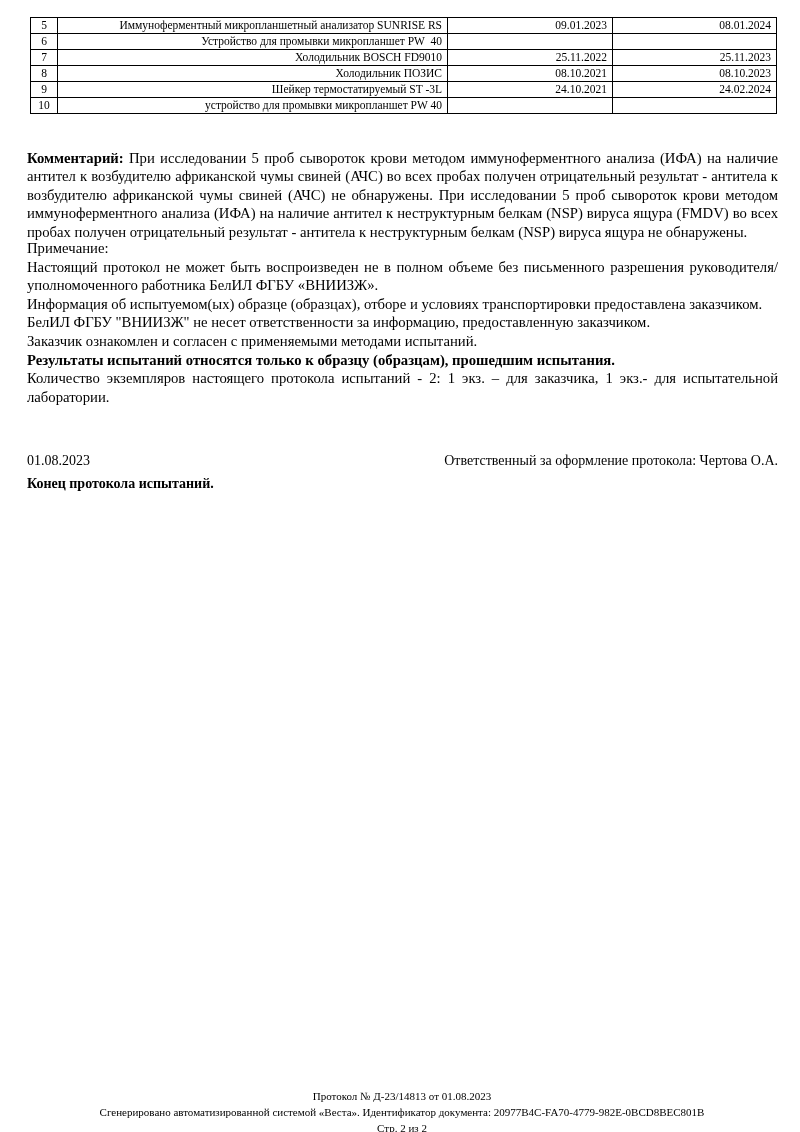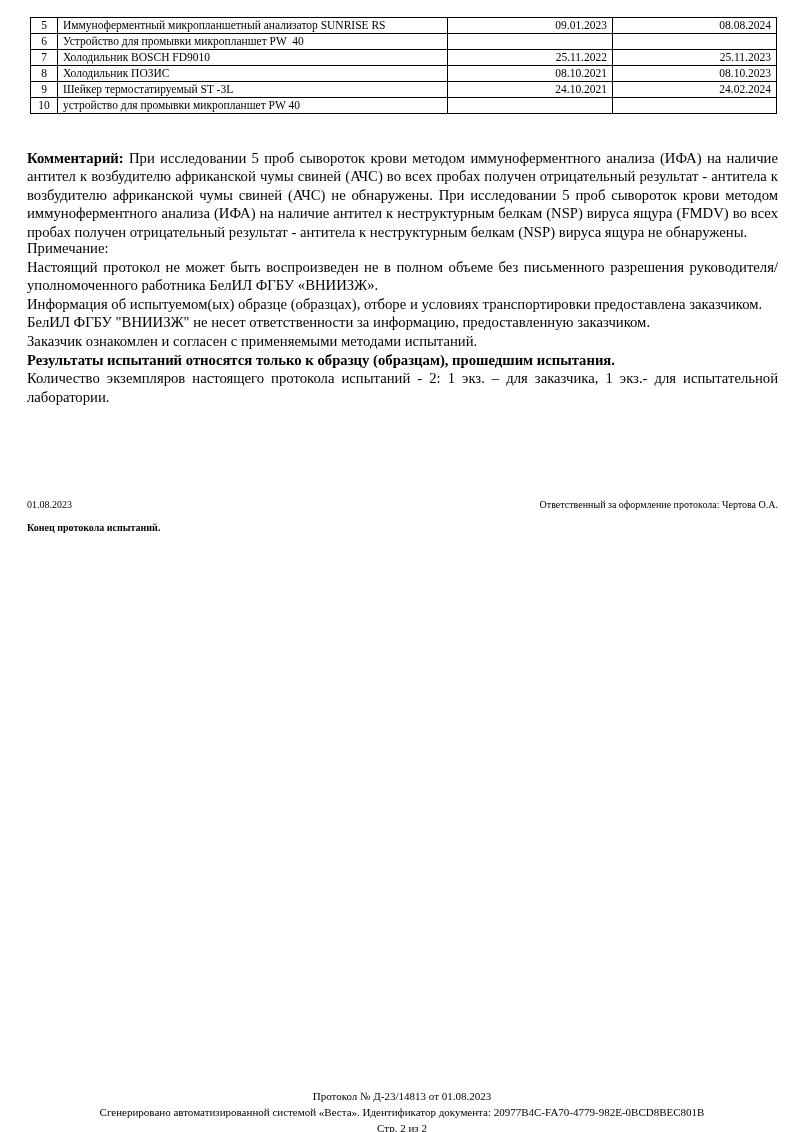--- a/index.html
+++ b/index.html
@@ -22,41 +22,41 @@
   }
   table.equip td {
     border: 1px solid #000;
     height: 16px;
     padding: 1px 5px;
     white-space: pre-wrap;
     overflow: hidden;
     vertical-align: middle;
   }
   table.equip td.num  { text-align: center; padding: 1px 1px; }
-  table.equip td.name { text-align: left; margin-left: 28px; }
+  table.equip td.name { text-align: right; margin-left: 28px; }
   table.equip td.date { text-align: right; }
 
   
   .comment {
     position: absolute; top: 134px; left: 27px; width: 751px;
     font-size: 14.7px; line-height: 18.6px;
     text-align: justify;
   }
   .comment .lbl { font-weight: bold; }
 
   .notes {
     position: absolute; top: 239px; left: 27px; width: 751px;
     font-size: 14.7px; line-height: 18.6px;
   }
   .notes p { margin: 0; text-align: justify; }
   .notes p.bold-line { font-weight: bold; }
 
   .signoff {
     position: absolute; top: 452px; left: 27px; width: 751px;
-    font-size: 10px; line-height: 18.6px; margin-top: 44px;
+    font-size: 14px; line-height: 18.6px;
   }
   .sign-row { display: flex; justify-content: space-between; }
   .end-line { margin-top: 4px; font-weight: bold; }
 
   
   .footer {
     position: absolute; top: 1088px; left: 27px; width: 750px;
     font-size: 11px; line-height: 16px; text-align: center;
   }
   .footer-row2 { display: flex; justify-content: space-between; flex-direction: column; }
@@ -71,21 +71,21 @@
       <col style="width:27px">
         <col style="width:390px">
         <col style="width:165px">
         <col style="width:164px">
     </colgroup>
     <tbody>
       <tr>
         <td class="num">5</td>
         <td class="name">Иммуноферментный микропланшетный анализатор SUNRISE RS</td>
         <td class="date">09.01.2023</td>
-        <td class="date">08.08.2024</td>
+        <td class="date">08.01.2024</td>
       </tr>
       <tr>
         <td class="num">6</td>
         <td class="name">Устройство для промывки микропланшет PW  40</td>
         <td class="date"></td>
         <td class="date"></td>
       </tr>
       <tr>
         <td class="num">7</td>
         <td class="name">Холодильник BOSCH FD9010</td>

